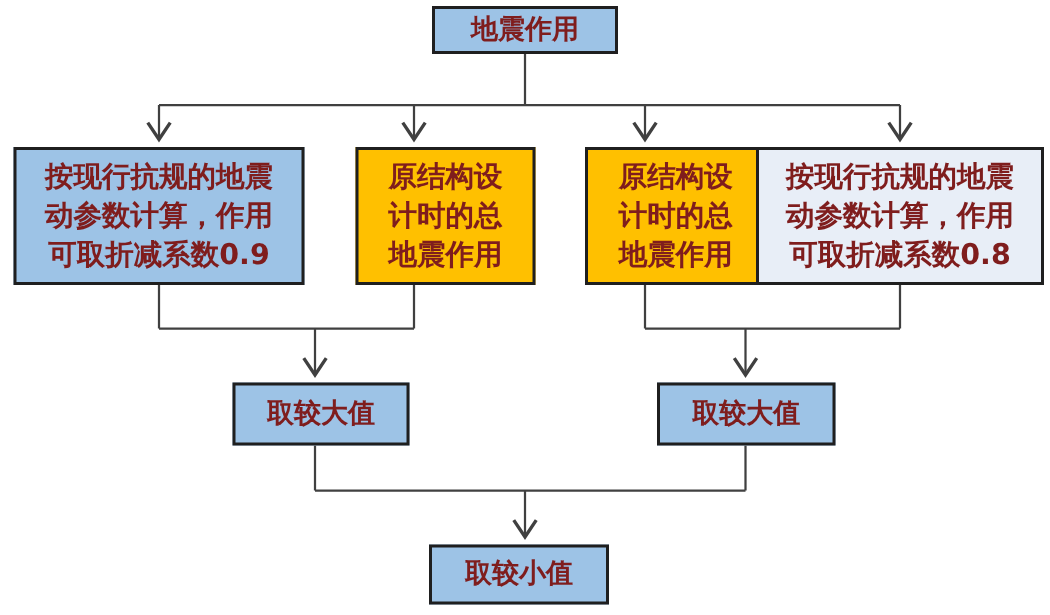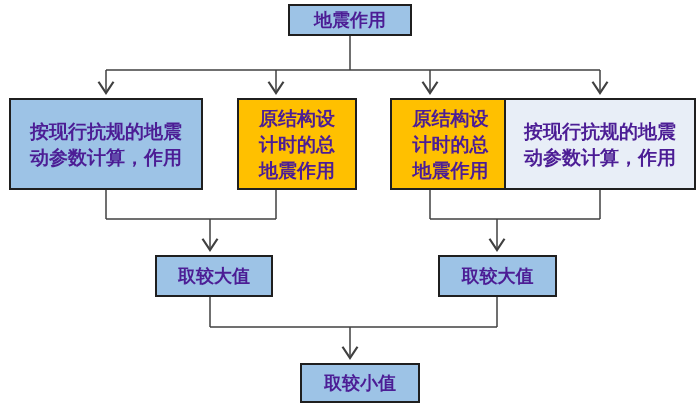--- a/index.html
+++ b/index.html
@@ -28,35 +28,35 @@
   .node {
     position: absolute;
     box-sizing: border-box;
     border: 2px solid #1F1F1F;
     display: flex;
     flex-direction: column;
     align-items: center;
     justify-content: center;
     text-align: center;
     font-weight: bold;
-    color: #4c1d95;
+    color: #7f1d1d;
     line-height: 1.38;
   }
   .node-blue   { background: #9DC3E6; }
   .node-orange { background: #FFC000; margin-left: 20px; }
   .node-light  { background: #E8EEF7; }
 
   .node-root    { left: 288px; top: 4px;   width: 124px; height: 32px; font-size: 18px; }
   .node-b1      { left: 9px;   top: 98px;  width: 194px; height: 92px; font-size: 19px; }
   .node-b2      { left: 217px; top: 98px;  width: 120px; height: 92px; font-size: 19px; }
   .node-b3      { left: 370px; top: 98px;  width: 121px; height: 92px; font-size: 19px; }
   .node-b4      { left: 504px; top: 98px;  width: 192px; height: 92px; font-size: 19px; }
   .node-maxl    { left: 155px; top: 255px; width: 118px; height: 42px; font-size: 18px; }
   .node-maxr    { left: 438px; top: 255px; width: 119px; height: 42px; font-size: 18px; }
-  .node-min     { left: 300px; top: 363px; width: 120px; height: 40px; font-size: 18px; }
+  .node-min     { left: 286px; top: 363px; width: 120px; height: 40px; font-size: 18px; }
 
   .node .line { white-space: nowrap; }
 </style>
 </head>
 <body>
 
 <div class="stage">
 
   <svg class="connectors" viewBox="0 0 700 410" xmlns="http://www.w3.org/2000/svg">
     <defs>
@@ -96,37 +96,39 @@
     </g>
   </svg>
 
   <div class="node node-blue node-root">
     <div class="line">地震作用</div>
   </div>
 
   <div class="node node-blue node-b1">
     <div class="line">按现行抗规的地震</div>
     <div class="line">动参数计算，作用</div>
+    <div class="line">可取折减系数0.9</div>
   </div>
 
   <div class="node node-orange node-b2">
     <div class="line">原结构设</div>
     <div class="line">计时的总</div>
     <div class="line">地震作用</div>
   </div>
 
   <div class="node node-orange node-b3">
     <div class="line">原结构设</div>
     <div class="line">计时的总</div>
     <div class="line">地震作用</div>
   </div>
 
   <div class="node node-light node-b4">
     <div class="line">按现行抗规的地震</div>
     <div class="line">动参数计算，作用</div>
+    <div class="line">可取折减系数0.8</div>
   </div>
 
   <div class="node node-blue node-maxl">
     <div class="line">取较大值</div>
   </div>
 
   <div class="node node-blue node-maxr">
     <div class="line">取较大值</div>
   </div>
 

